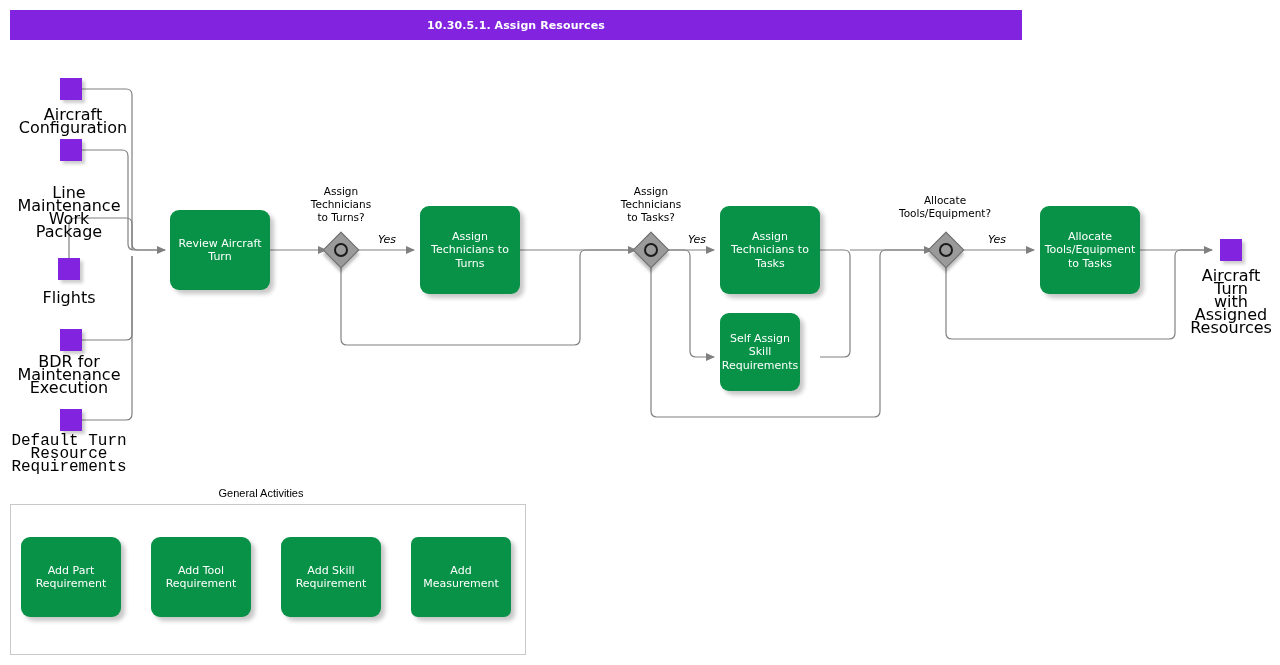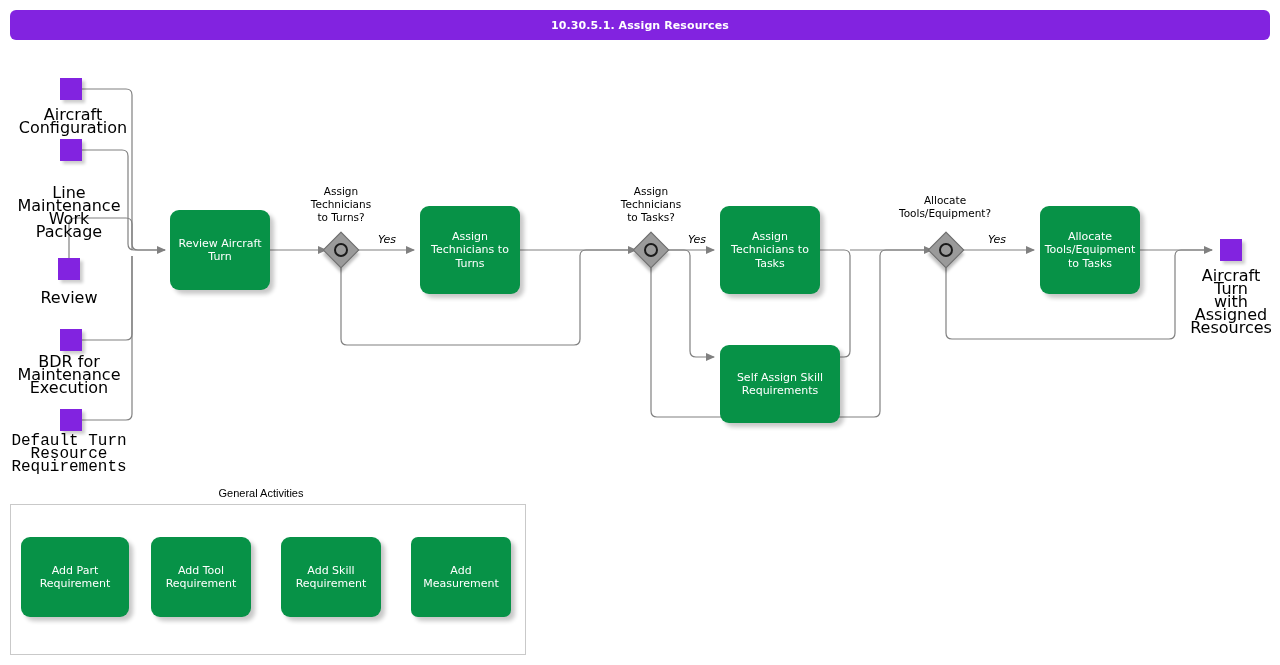--- a/index.html
+++ b/index.html
@@ -17,28 +17,27 @@
   #canvas {
     position: absolute;
     left: 0; top: 0;
     width: 1280px;
     height: 665px;
   }
   .title-bar {
     position: absolute;
     left: 10px;
     top: 10px;
-    width: 1260px;
+    width: 1012px;
     height: 30px;
     background: #8223e0;
     display: flex;
     align-items: center;
     justify-content: center;
     box-sizing: border-box;
-    border-radius: 6px;
   }
   .title-bar-text {
     color: #ffffff;
     font-family: "DejaVu Sans", sans-serif;
     font-size: 11px;
     font-weight: bold;
     letter-spacing: 0.1px;
   }
   
   .node {
@@ -180,41 +179,41 @@
 <div class="data-label" style="left:8px;top:108px;width:130px;">Aircraft
 Configuration</div>
 
 <div class="node data-object" style="left:60px;top:139px;"></div>
 <div class="data-label" style="left:4px;top:186px;width:130px;">Line
 Maintenance
 Work
 Package</div>
 
 <div class="node data-object" style="left:58px;top:258px;"></div>
-<div class="data-label" style="left:4px;top:291px;width:130px;">Review</div>
+<div class="data-label" style="left:4px;top:291px;width:130px;">Flights</div>
 
 <div class="node data-object" style="left:60px;top:329px;"></div>
 <div class="data-label" style="left:4px;top:355px;width:130px;">BDR for
 Maintenance
 Execution</div>
 
 <div class="node data-object" style="left:60px;top:409px;"></div>
 <div class="data-label" style="left:4px;top:435px;width:130px;font-family:Liberation Mono, monospace;">Default Turn
 Resource
 Requirements</div>
 
 <div class="node task" style="left:170px;top:210px;width:100px;height:80px;">Review Aircraft
 Turn</div>
 <div class="node task" style="left:420px;top:206px;width:100px;height:88px;">Assign
 Technicians to
 Turns</div>
 <div class="node task" style="left:720px;top:206px;width:100px;height:88px;">Assign
 Technicians to
 Tasks</div>
-<div class="node task" style="left:720px;top:313px;width:120px;height:78px;margin-top:32px;">Self Assign Skill
+<div class="node task" style="left:720px;top:313px;width:80px;height:78px;">Self Assign Skill
 Requirements</div>
 <div class="node task" style="left:1040px;top:206px;width:100px;height:88px;">Allocate
 Tools/Equipment
 to Tasks</div>
 
 <div class="node gateway" style="left:328px;top:237px;"></div>
 <div class="gateway-inner" style="left:334px;top:243px;"></div>
 <div class="gw-label" style="left:286px;top:185px;width:110px;">Assign
 Technicians
 to Turns?</div>
@@ -235,21 +234,21 @@
 
 <div class="node data-object" style="left:1220px;top:239px;"></div>
 <div class="data-label" style="left:1170px;top:269px;width:122px;">Aircraft
 Turn
 with
 Assigned
 Resources</div>
 
 <div class="pool-title">General Activities</div>
 <div class="pool">
-  <div class="node task" style="left:10px;top:32px;width:108px;height:80px;">Add Part
+  <div class="node task" style="left:10px;top:32px;width:100px;height:80px;">Add Part
 Requirement</div>
   <div class="node task" style="left:140px;top:32px;width:100px;height:80px;">Add Tool
 Requirement</div>
   <div class="node task" style="left:270px;top:32px;width:100px;height:80px;">Add Skill
 Requirement</div>
   <div class="node task" style="left:400px;top:32px;width:100px;height:80px;border-radius:7px;">Add
 Measurement</div>
 </div>
 
 </body></html>

